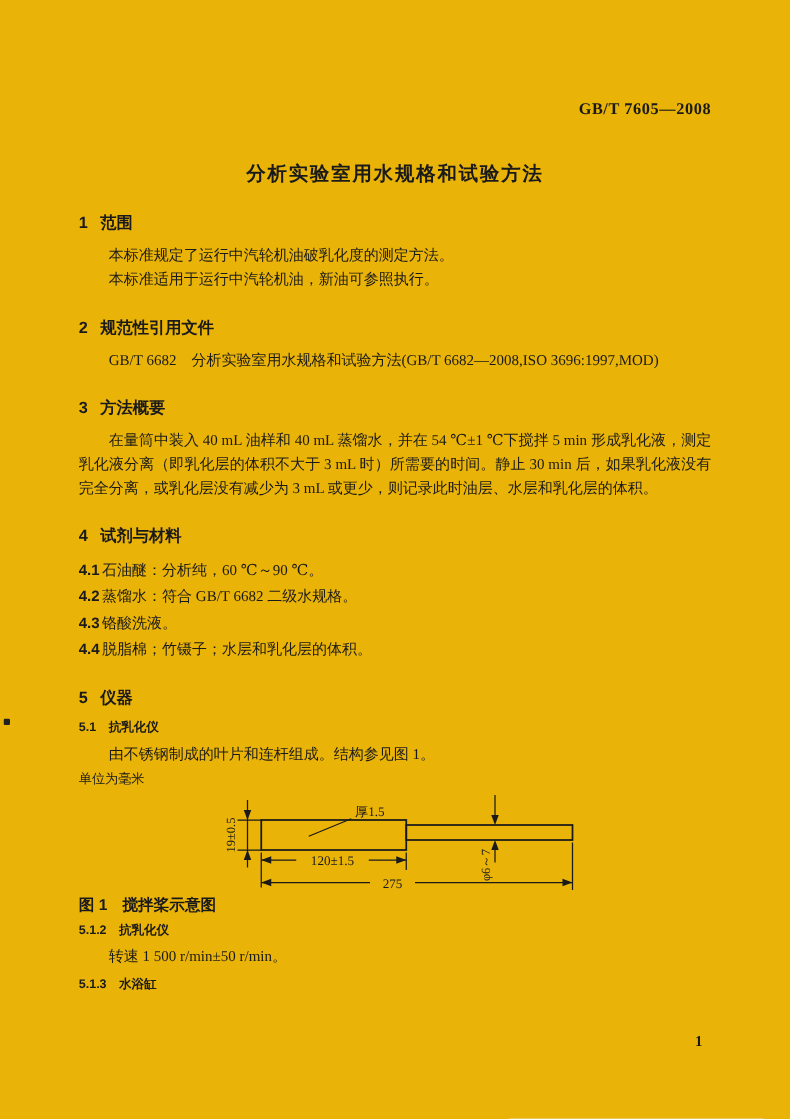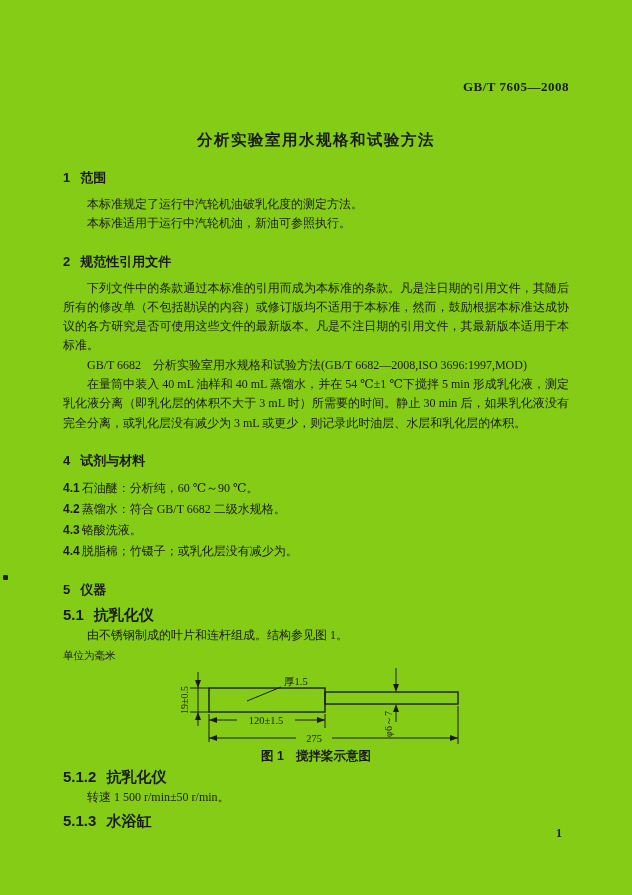--- a/index.html
+++ b/index.html
@@ -1,19 +1,19 @@
 <!DOCTYPE html>
 <html><head>
 <meta charset="utf-8">
 <style>
   html,body{margin:0;padding:0;background:#e8e8e6;}
   .page{
     position:relative;
     width:632px;height:895px;
-    background:#84cc16;
+    background:#eab308;
     color:#1a1a1a;
     font-family:"Liberation Serif","DejaVu Serif",serif;
     overflow:hidden;
     box-sizing:border-box;
     padding:80px 63px 0 63px;
   }
   .doc-code{
     text-align:right;
     font-weight:bold;
     font-size:13px;
@@ -31,21 +31,21 @@
   }
   h2{
     font-family:"Liberation Sans","DejaVu Sans",sans-serif;
     font-size:13px;
     font-weight:bold;
     margin:20px 0 10px 0;
     line-height:15px;
   }
   h3{
     font-family:"Liberation Sans","DejaVu Sans",sans-serif;
-    font-size:15px;
+    font-size:10px;
     font-weight:bold;
     margin:5px 0 3px 0;
     line-height:16px;
   }
   .hnum{margin-right:10px;}
   p.body{
     margin:0;
     font-size:12px;
     line-height:19.3px;
     text-align:justify;
@@ -69,21 +69,20 @@
   }
   .unit-note{
     margin:4px 28px 0 0;
     text-align:left;
     font-size:10.5px;
     line-height:13px;
   }
   .figure-svg{display:block;margin:0;}
   .fig-caption{
     margin:1px 0 0 0;
-    text-align:center;
     font-family:"Liberation Sans","DejaVu Sans",sans-serif;
     font-weight:bold;
     font-size:12.5px;
     line-height:15px;
   }
   .cap-num{margin-right:12px;}
   .page-number{
     position:absolute;
     top:826px;right:70px;
     font-size:12px;
@@ -111,30 +110,30 @@
 
   <div class="doc-code">GB/T 7605—2008</div>
 
   <h1 class="title">分析实验室用水规格和试验方法</h1>
 
   <h2><span class="hnum">1</span><span>范围</span></h2>
   <p class="body">本标准规定了运行中汽轮机油破乳化度的测定方法。</p>
   <p class="body">本标准适用于运行中汽轮机油，新油可参照执行。</p>
 
   <h2><span class="hnum">2</span><span>规范性引用文件</span></h2>
-  <p class="body">下列文件中的条款通过本标准的引用而成为本标准的条款。凡是注日期的引用文件，其随后所有的修改单（不包括勘误的内容）或修订版均不适用于本标准，然而，鼓励根据本标准达成协议的各方研究是否可使用这些文件的最新版本。凡是不注日期的引用文件，其最新版本适用于本标准。</p>
   <p class="ref">GB/T 6682　分析实验室用水规格和试验方法(GB/T 6682—2008,ISO 3696:1997,MOD)</p>
 
+  <h2><span class="hnum">3</span><span>方法概要</span></h2>
   <p class="body">在量筒中装入 40 mL 油样和 40 mL 蒸馏水，并在 54 ℃±1 ℃下搅拌 5 min 形成乳化液，测定乳化液分离（即乳化层的体积不大于 3 mL 时）所需要的时间。静止 30 min 后，如果乳化液没有完全分离，或乳化层没有减少为 3 mL 或更少，则记录此时油层、水层和乳化层的体积。</p>
 
   <h2><span class="hnum">4</span><span>试剂与材料</span></h2>
   <p class="item"><span class="inum">4.1</span><span>石油醚：分析纯，60 ℃～90 ℃。</span></p>
   <p class="item"><span class="inum">4.2</span><span>蒸馏水：符合 GB/T 6682 二级水规格。</span></p>
   <p class="item"><span class="inum">4.3</span><span>铬酸洗液。</span></p>
-  <p class="item"><span class="inum">4.4</span><span>脱脂棉；竹镊子；或乳化层没有减少为。</span></p>
+  <p class="item"><span class="inum">4.4</span><span>脱脂棉；竹镊子；水层和乳化层的体积。</span></p>
 
   <h2><span class="hnum">5</span><span>仪器</span></h2>
   <h3><span class="hnum">5.1</span><span>抗乳化仪</span></h3>
   <p class="body">由不锈钢制成的叶片和连杆组成。结构参见图 1。</p>
 
   <div class="unit-note">单位为毫米</div>
 
   <svg class="figure-svg" width="506" height="86" viewBox="63 0 506 86" xmlns="http://www.w3.org/2000/svg">
 
     <rect class="thick" x="209" y="26" width="116" height="24"></rect>

